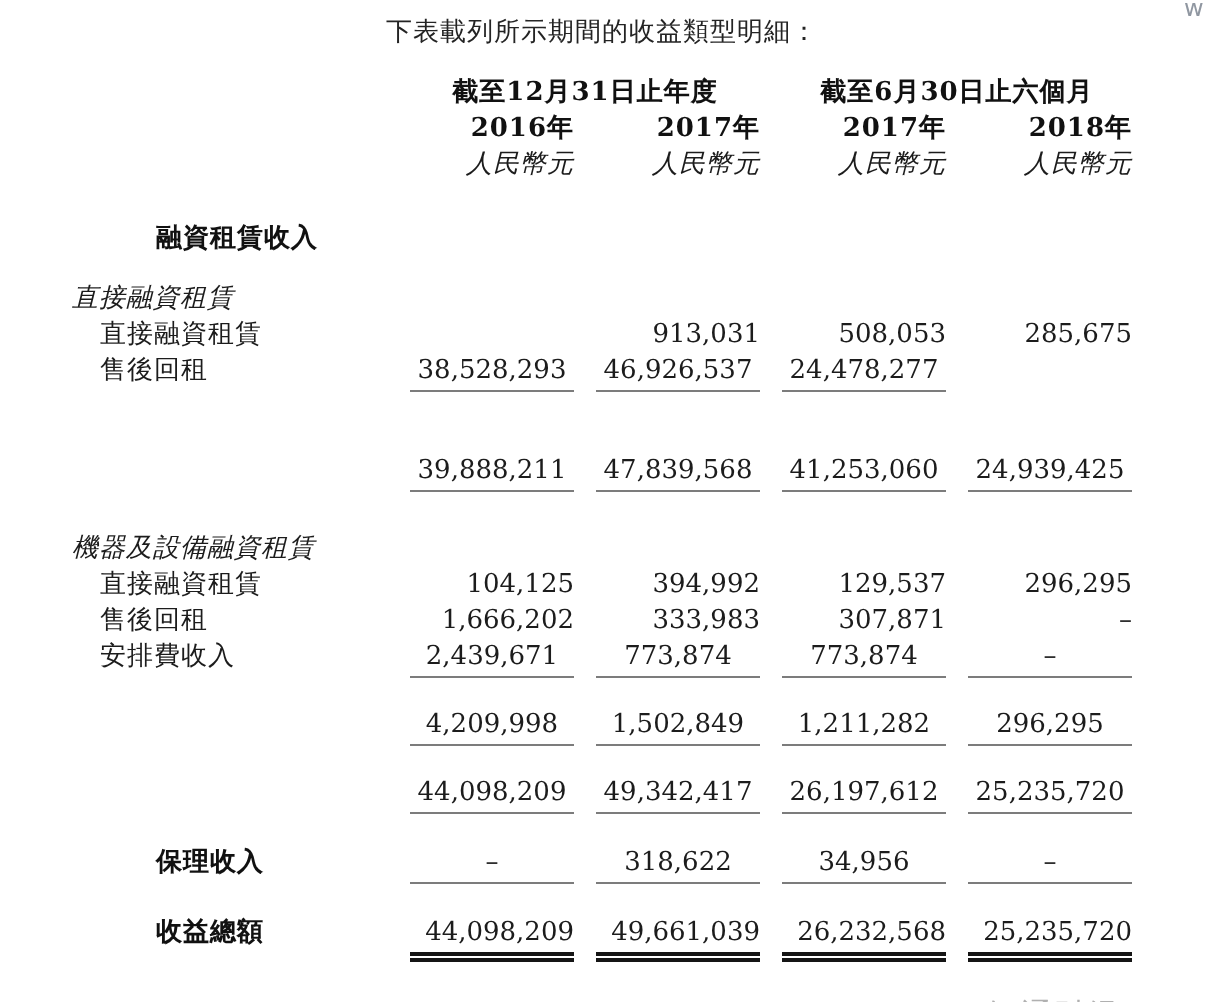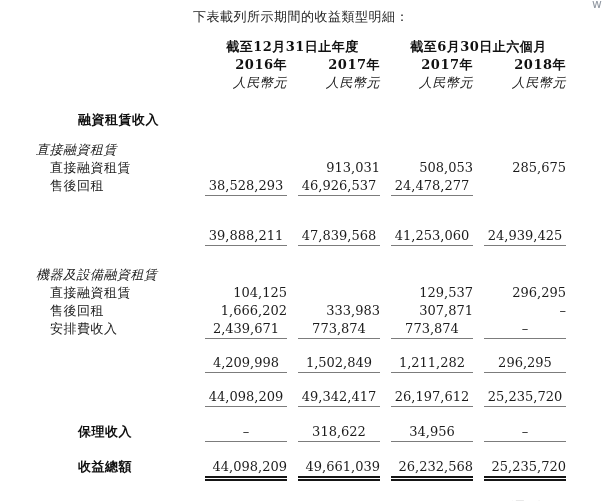--- a/index.html
+++ b/index.html
@@ -108,20 +108,21 @@
       <div class="cell c4">24,939,425</div>
     </div>
 
     <div class="grid-row mt21">
       <div class="label italic">機器及設備融資租賃</div>
     </div>
 
     <div class="grid-row">
       <div class="label indent">直接融資租賃</div>
       <div class="cell c1">104,125</div>
+      <div class="cell c2">394,992</div>
       <div class="cell c3">129,537</div>
       <div class="cell c4">296,295</div>
     </div>
 
     <div class="grid-row">
       <div class="label indent">售後回租</div>
       <div class="cell c1">1,666,202</div>
       <div class="cell c2">333,983</div>
       <div class="cell c3">307,871</div>
       <div class="cell c4">–</div>

